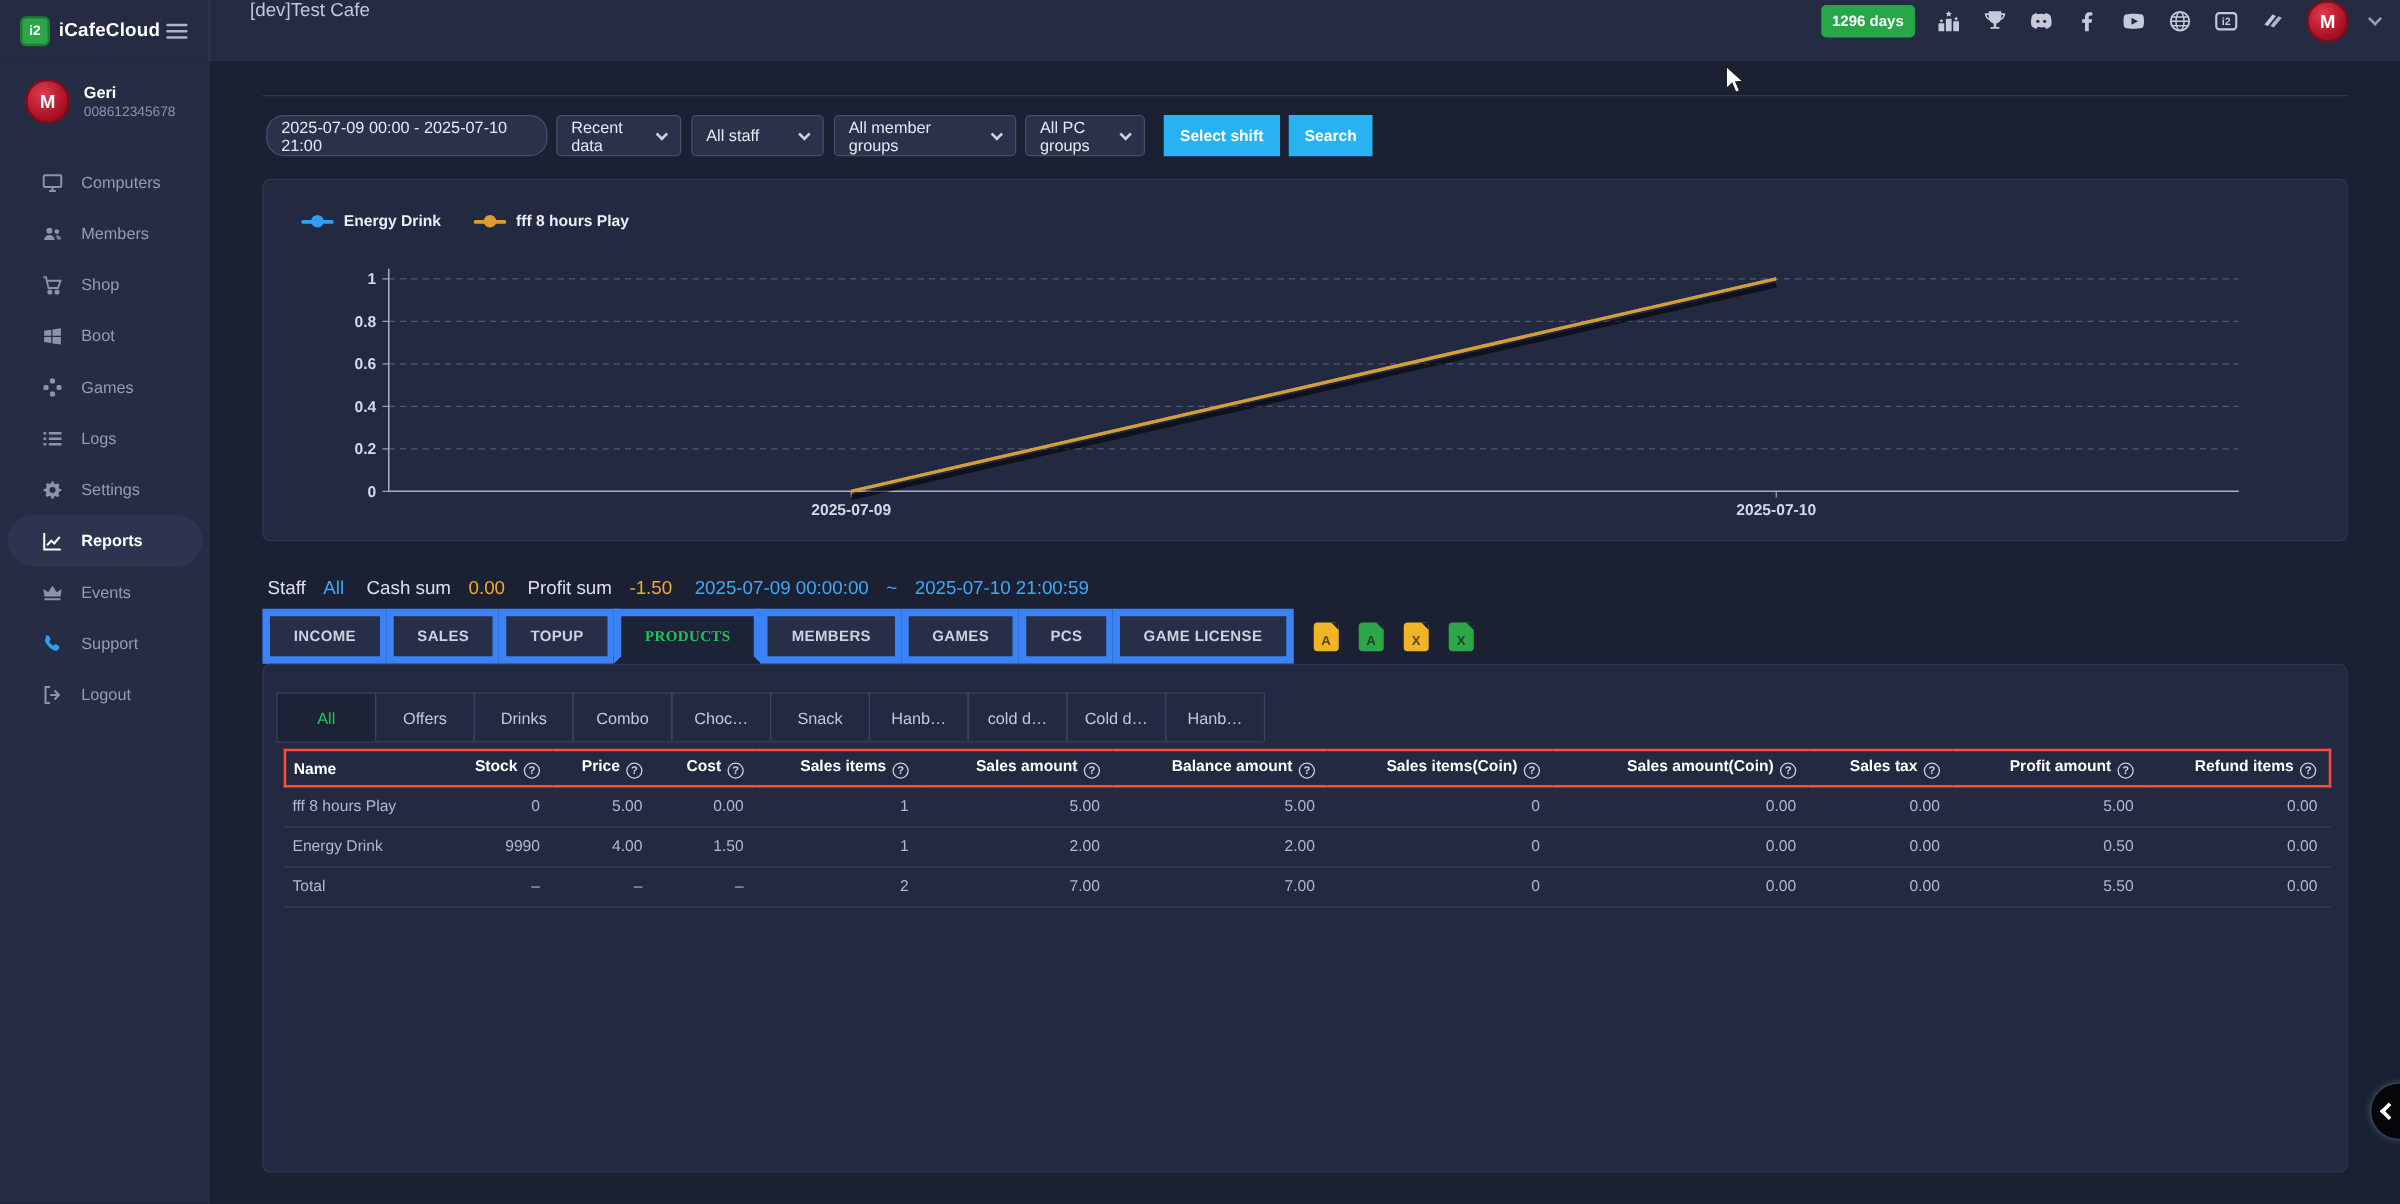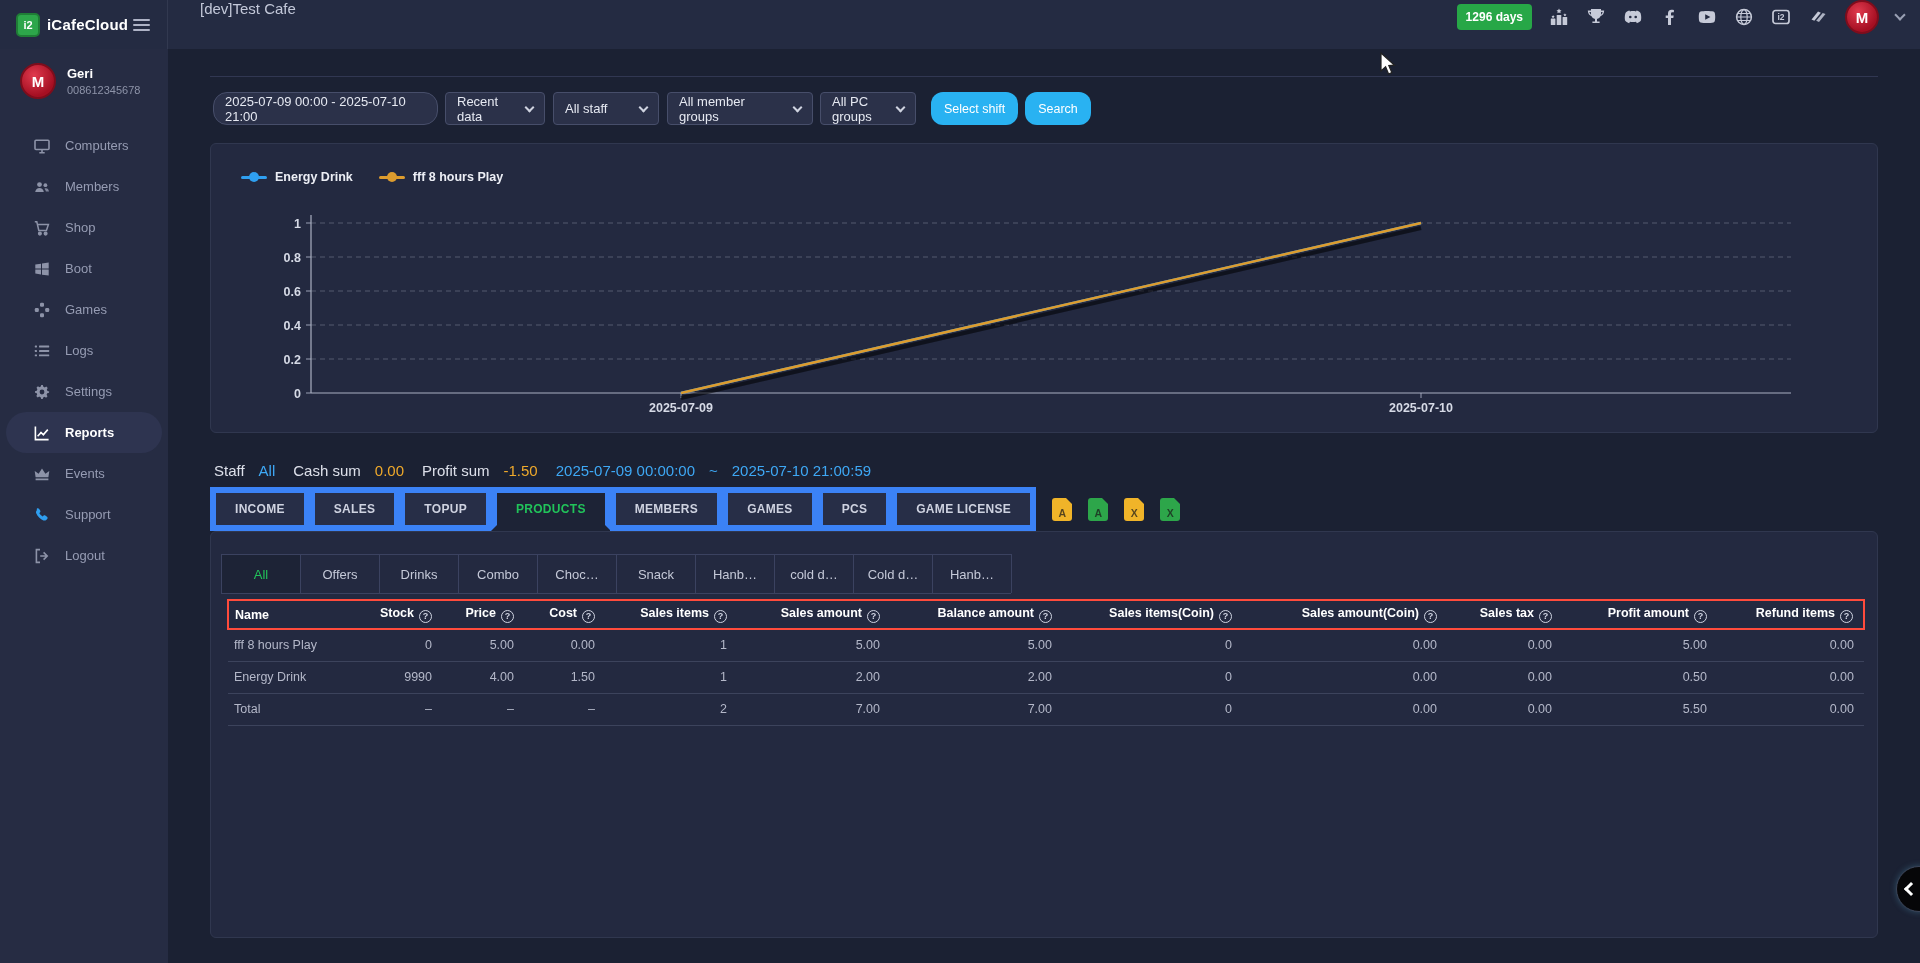--- a/index.html
+++ b/index.html
@@ -44,38 +44,38 @@
   .nav-item.support .nav-ic{color:#2f9ff0;}
 
   
   .main{position:absolute;left:168px;top:49px;width:1752px;height:914px;background:var(--bg-page);}
   .content-divider{position:absolute;left:42px;top:27px;width:1668px;height:1px;background:#3a4160;opacity:.7;}
 
   .filters{position:absolute;left:45px;top:43px;display:flex;align-items:center;}
   .f-input,.f-select{height:33px;background:var(--bg-input);border:1px solid var(--border-strong);border-radius:4px;color:#e6e9f2;font-size:13px;display:flex;align-items:center;padding:0 11px;cursor:pointer;}
   .f-select{justify-content:space-between;}
   .chev{width:7px;height:7px;border-left:2px solid #cfd3e0;border-bottom:2px solid #cfd3e0;transform:rotate(-45deg);margin-top:-3px;margin-left:9px;flex:none;}
-  .btn{height:33px;background:var(--blue);border:none;border-radius:12px;color:#fff;font-weight:400;font-size:12.5px;padding:0 13px;cursor:pointer;font-family:inherit;}
+  .btn{height:33px;background:var(--blue);border:none;border-radius:0;color:#fff;font-weight:700;font-size:12.5px;padding:0 13px;cursor:pointer;font-family:inherit;}
 
   .chart-card{position:absolute;left:42px;top:94px;width:1668px;height:290px;background:var(--bg-card);border:1px solid #30374f;border-radius:6px;}
   .legend{position:absolute;left:30px;top:26px;display:flex;gap:26px;align-items:center;}
   .lg-item{display:flex;align-items:center;gap:8px;cursor:pointer;}
   .lg-marker{width:26px;height:3px;border-radius:2px;position:relative;}
   .lg-dot{position:absolute;left:50%;top:50%;transform:translate(-50%,-50%);width:10px;height:10px;border-radius:50%;}
   .lg-label{font-size:12.5px;font-weight:700;color:#eceef5;}
   .chart-svg{position:absolute;left:0;top:0;width:1668px;height:290px;}
 
   .summary{position:absolute;left:46px;top:406px;height:30px;display:flex;align-items:center;gap:14px;font-size:15px;}
   .s-lb{color:#dde0ea;}
   .s-blue{color:var(--link);}
   .s-orange{color:var(--orange);}
 
   .rtabs{position:absolute;left:42px;top:438px;display:flex;align-items:center;}
   .rtab{height:44px;display:flex;align-items:center;padding:0 19px;background:#272e47;border:6px solid #3b82f6;margin-right:-1px;font-size:12px;font-weight:700;letter-spacing:.3px;color:#ced2e0;cursor:pointer;}
-  .rtab.active{background:var(--bg-active);color:var(--greentxt);border-bottom-color:var(--bg-active);}
+  .rtab.active{background:var(--bg-active);color:var(--greentxt);border-bottom-color:var(--bg-active);font-family:Liberation Serif, serif;}
   .exports{display:flex;align-items:center;gap:16px;margin-left:17px;}
   .file-icon{width:20px;height:23px;border-radius:3px;position:relative;display:flex;align-items:flex-end;justify-content:center;font-size:10.5px;font-weight:800;color:rgba(25,25,25,.72);padding-bottom:2px;cursor:pointer;}
   .file-icon::before{content:'';position:absolute;top:0;right:0;width:0;height:0;border-top:6px solid var(--bg-page);border-left:6px solid transparent;}
 
   .panel{position:absolute;left:42px;top:482px;width:1668px;height:407px;background:var(--bg-card);border:1px solid #30374f;border-radius:6px;}
   .subtabs{display:flex;margin:22px 0 0 10px;width:fit-content;border-bottom:1px solid var(--border);}
   .stab{min-width:80px;height:39px;display:flex;align-items:center;justify-content:center;padding:0 10px;border:1px solid var(--border);margin-right:-1px;border-bottom:none;font-size:13px;color:#c5c9d8;cursor:pointer;}
   .stab.active{background:var(--bg-active);color:var(--greentxt);}
 
   table.report{border-collapse:collapse;table-layout:fixed;width:1636px;margin:5px 16px 0 16px;}

